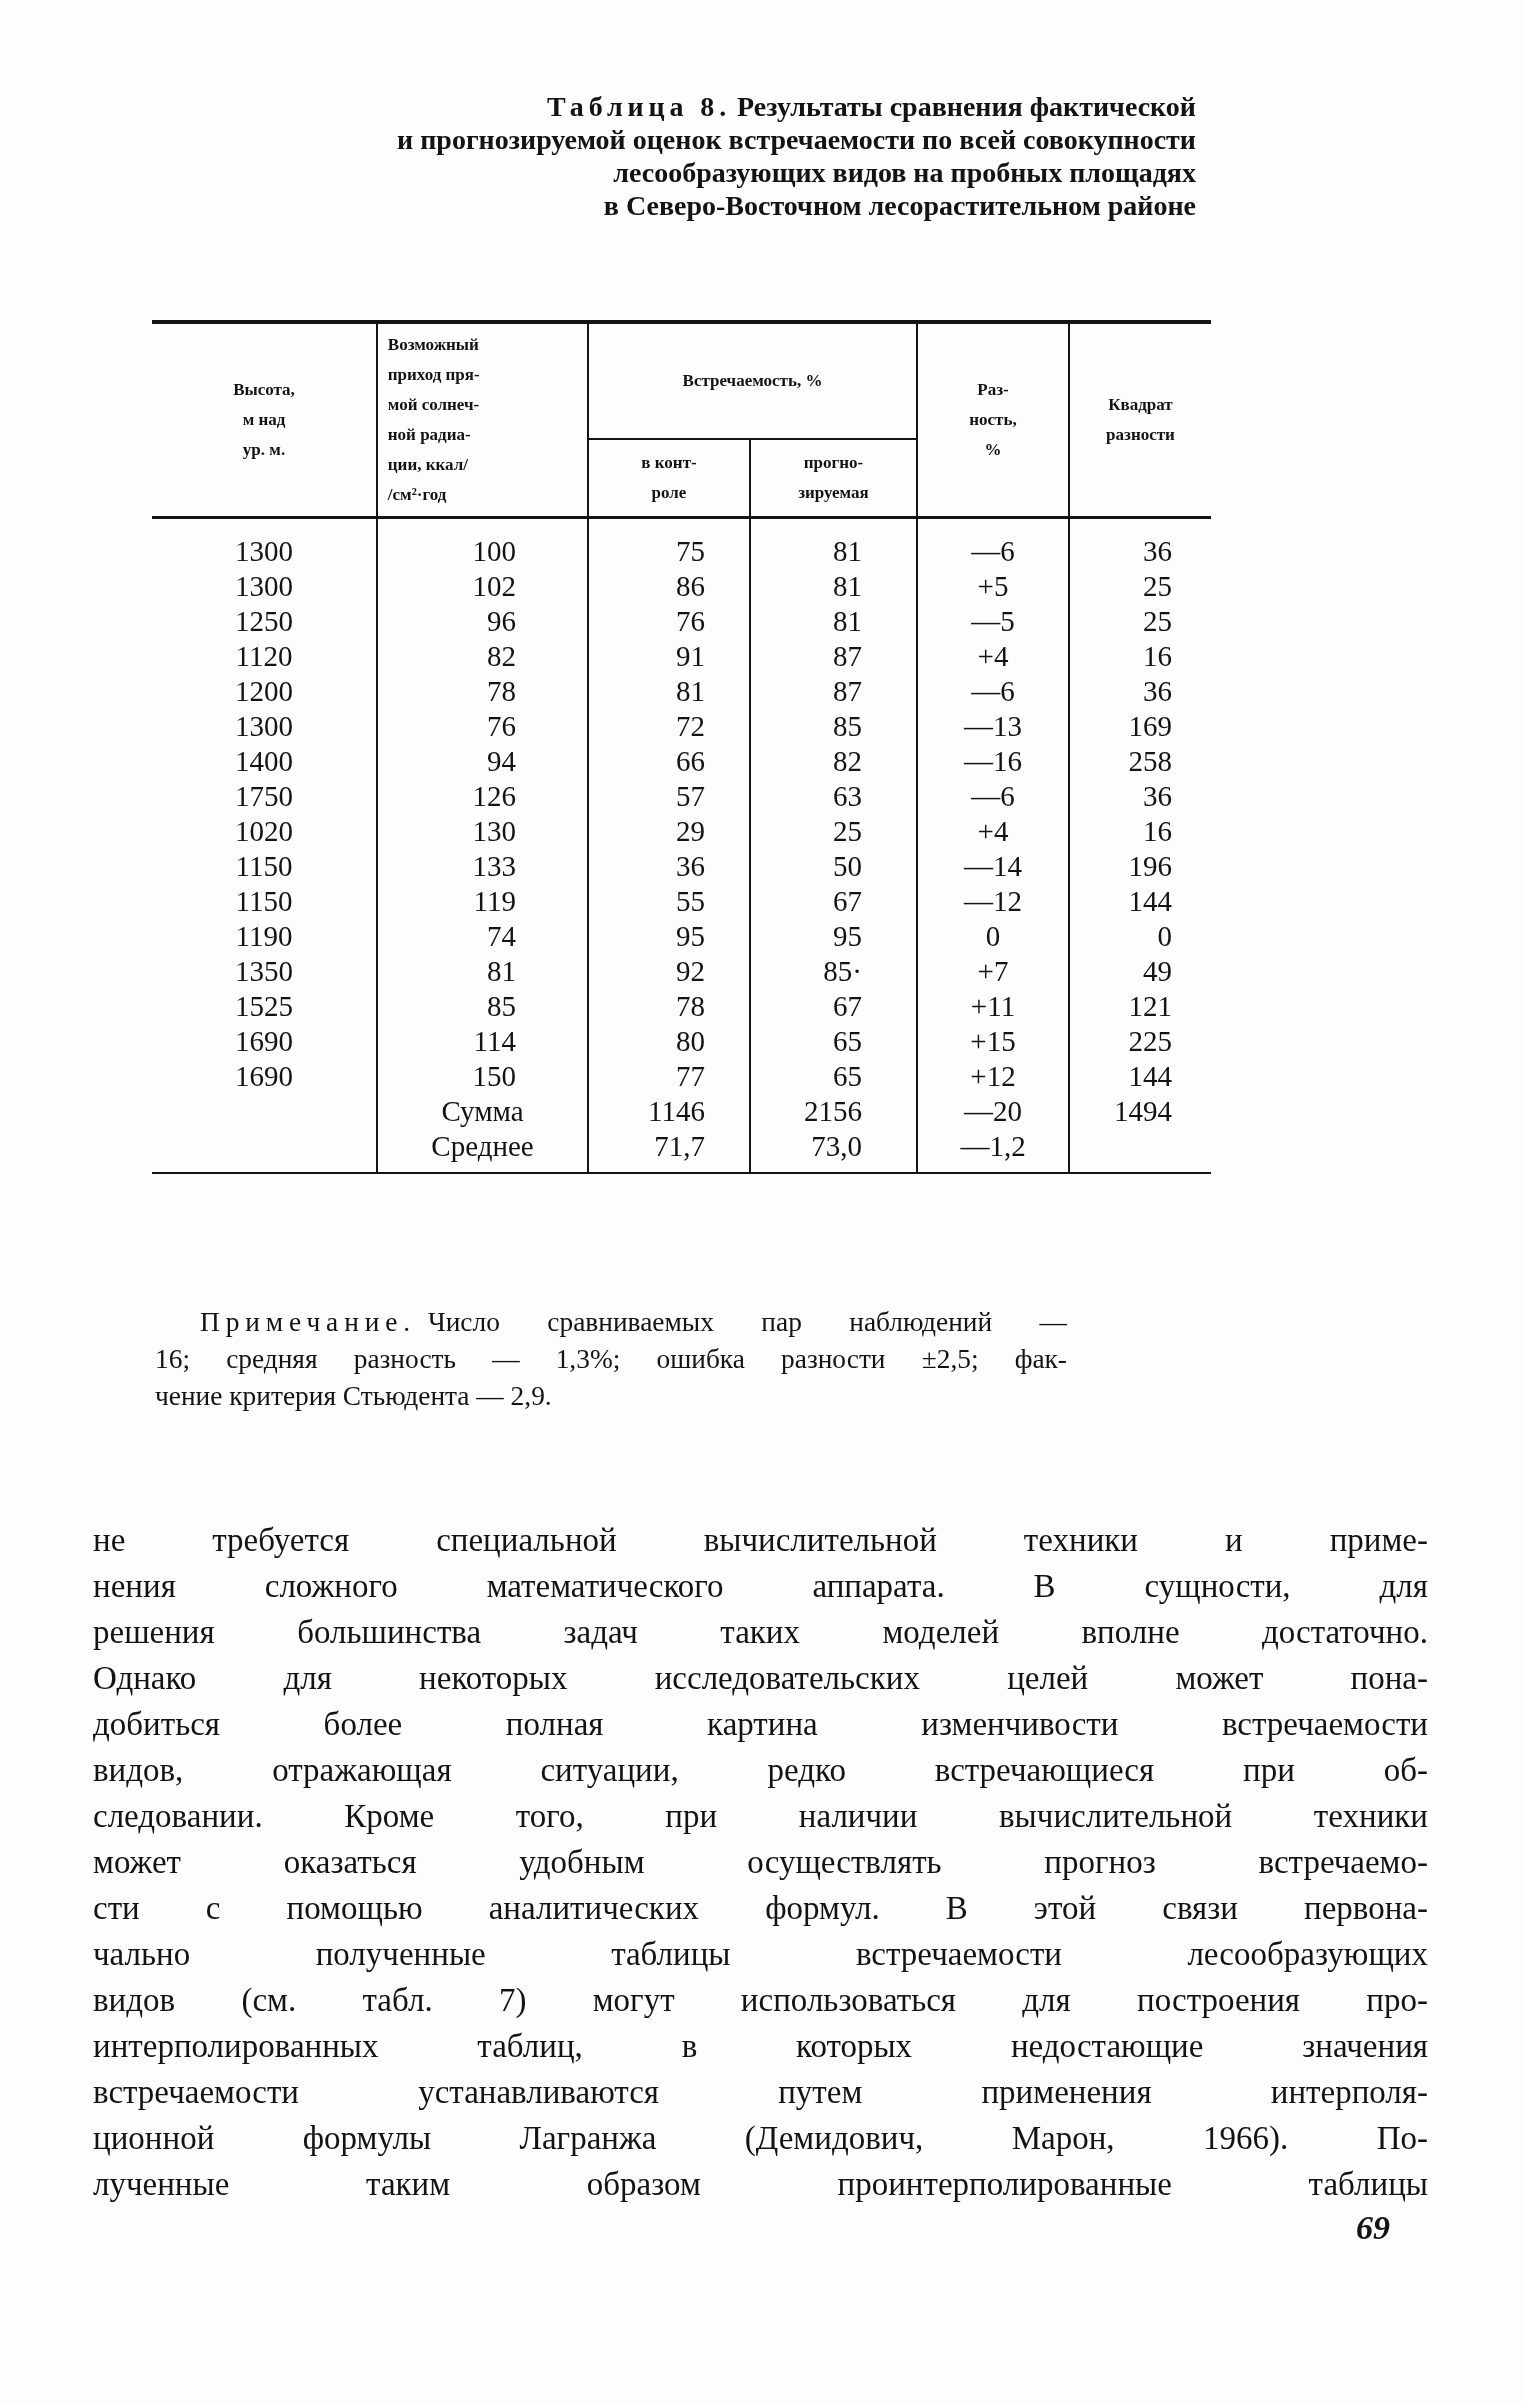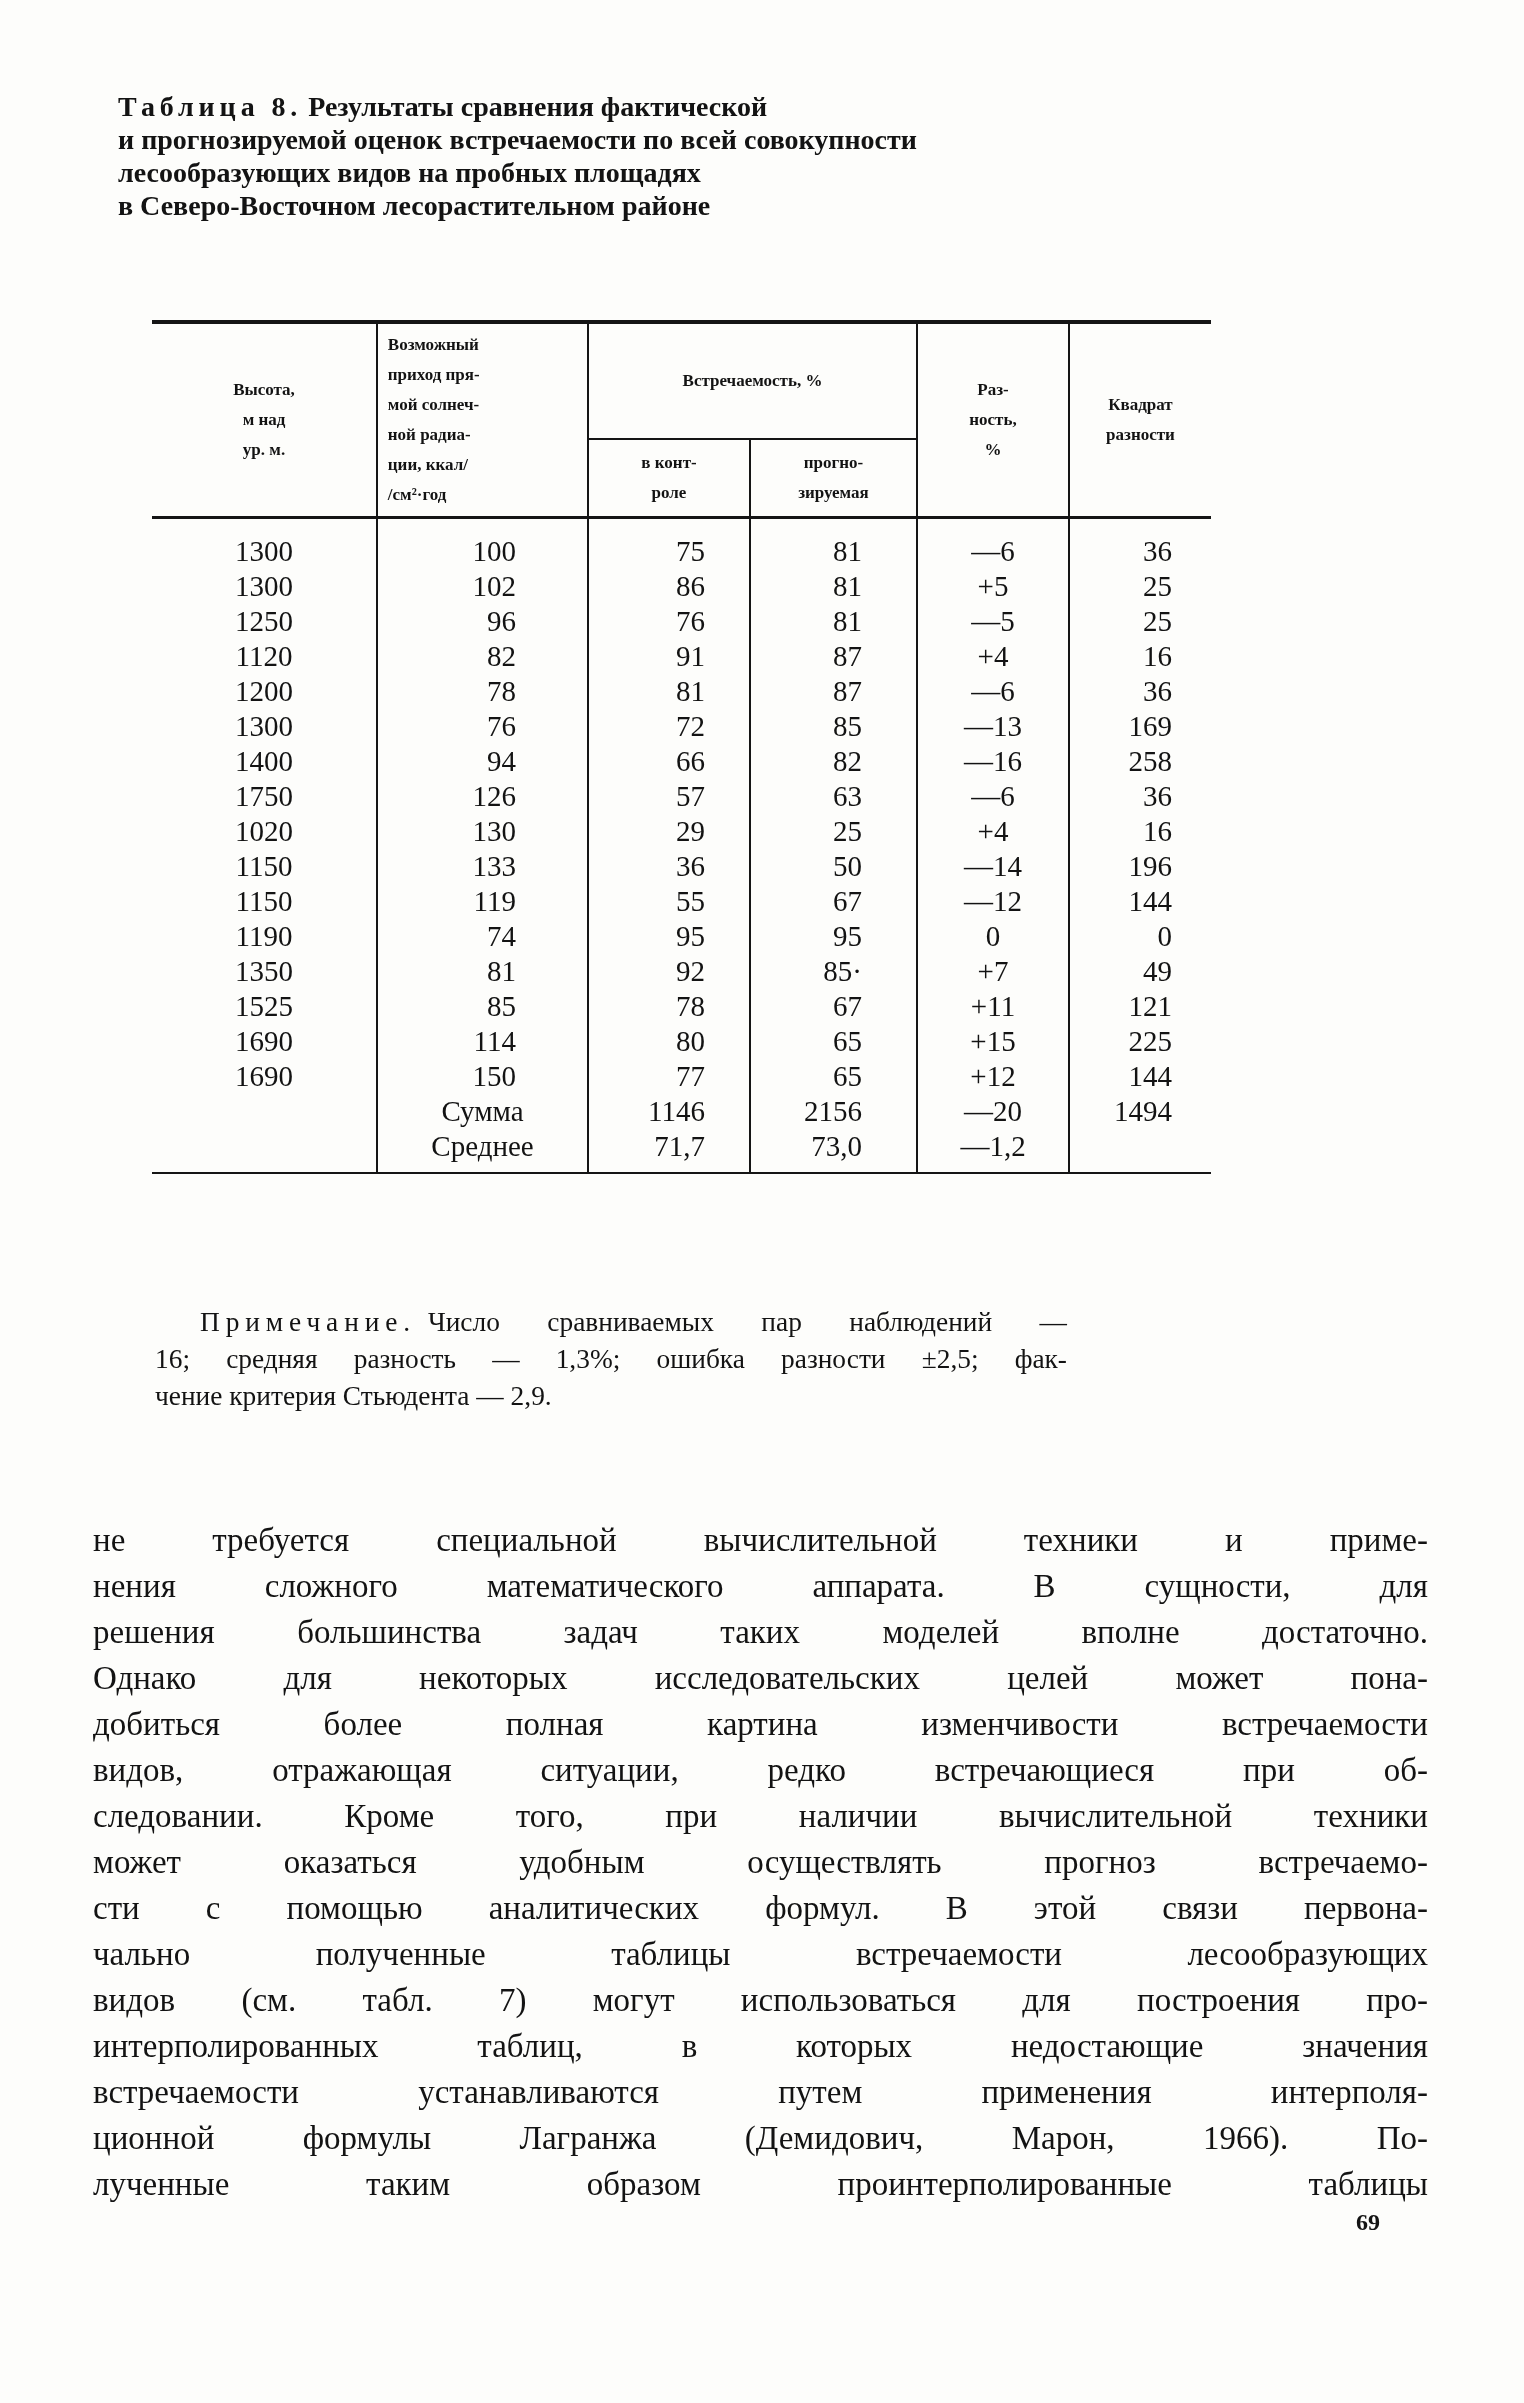--- a/index.html
+++ b/index.html
@@ -7,21 +7,21 @@
     position:relative;
     width:1524px;height:2403px;
     background:#fdfdfb;
     color:#131313;
     font-family:"Liberation Serif","DejaVu Serif",serif;
     overflow:hidden;
   }
   
   .caption{
     position:absolute;top:90px;left:118px;width:1078px;
-    text-align:left;font-weight:bold;
+    text-align:right;font-weight:bold;
     font-size:28px;line-height:33px;
   }
   .caption .spaced{letter-spacing:4.9px;margin-right:5.9px;}
   
   table.results{
     position:absolute;top:320px;left:152px;width:1059px;
     border-collapse:collapse;table-layout:fixed;
     border-top:4.9px solid #151515;
     border-bottom:2.9px solid #151515;
   }
@@ -60,21 +60,21 @@
   .body-text{
     position:absolute;top:1517px;left:93px;width:1335px;
     font-size:33px;line-height:46px;
   }
   .body-text .line{
     text-align:justify;text-align-last:justify;height:46px;
   }
   
   .page-number{
     position:absolute;top:2209px;left:1356px;
-    font-size:24px;font-weight:bold;
+    font-size:34px;font-weight:bold;font-style:italic;
   }
 </style>
 </head>
 <body>
 
 <div class="page">
 
   <div class="caption">
     <div class="caption-line"><span class="spaced">Таблица 8.</span><span>Результаты сравнения фактической</span></div>
     <div class="caption-line">и прогнозируемой оценок встречаемости по всей совокупности</div>

